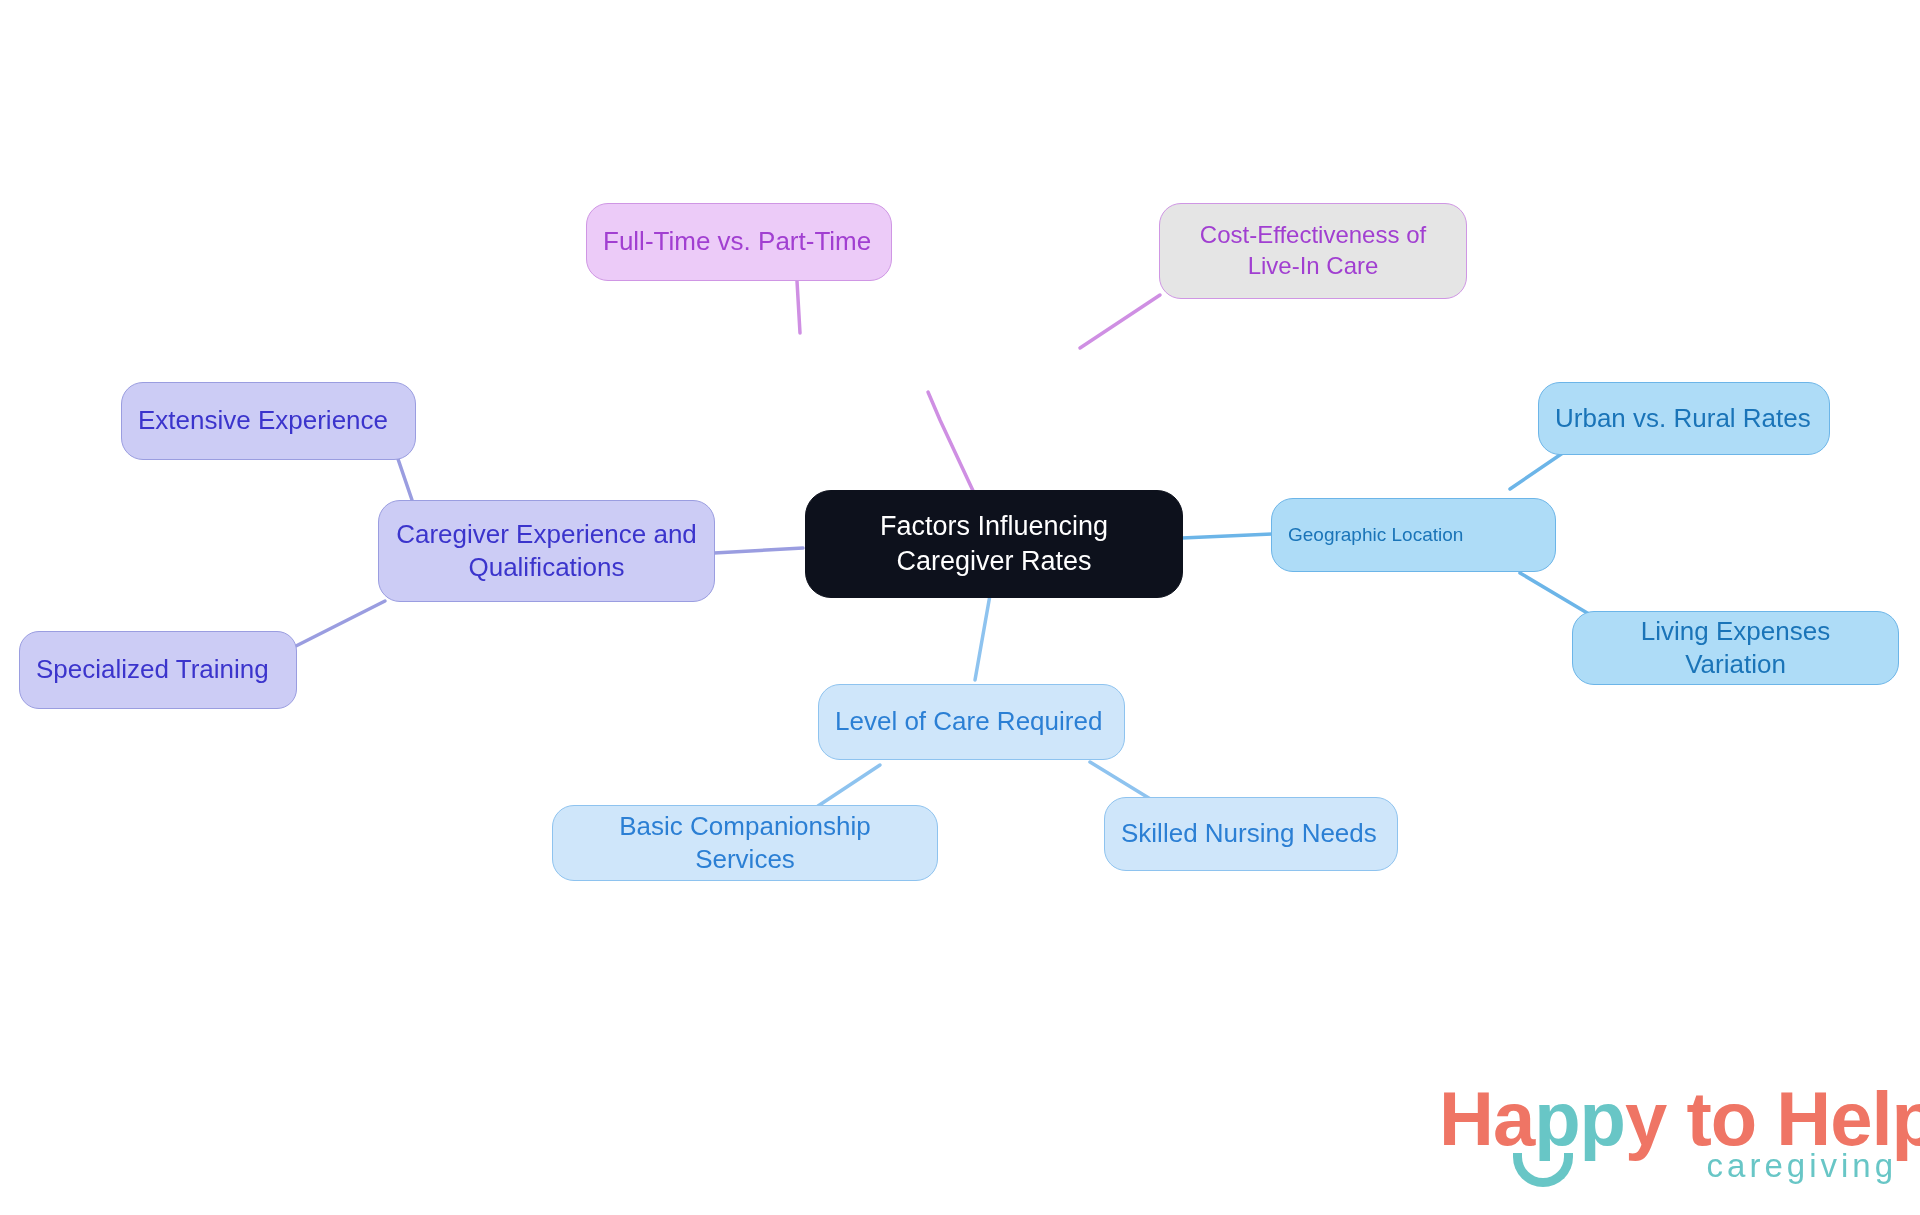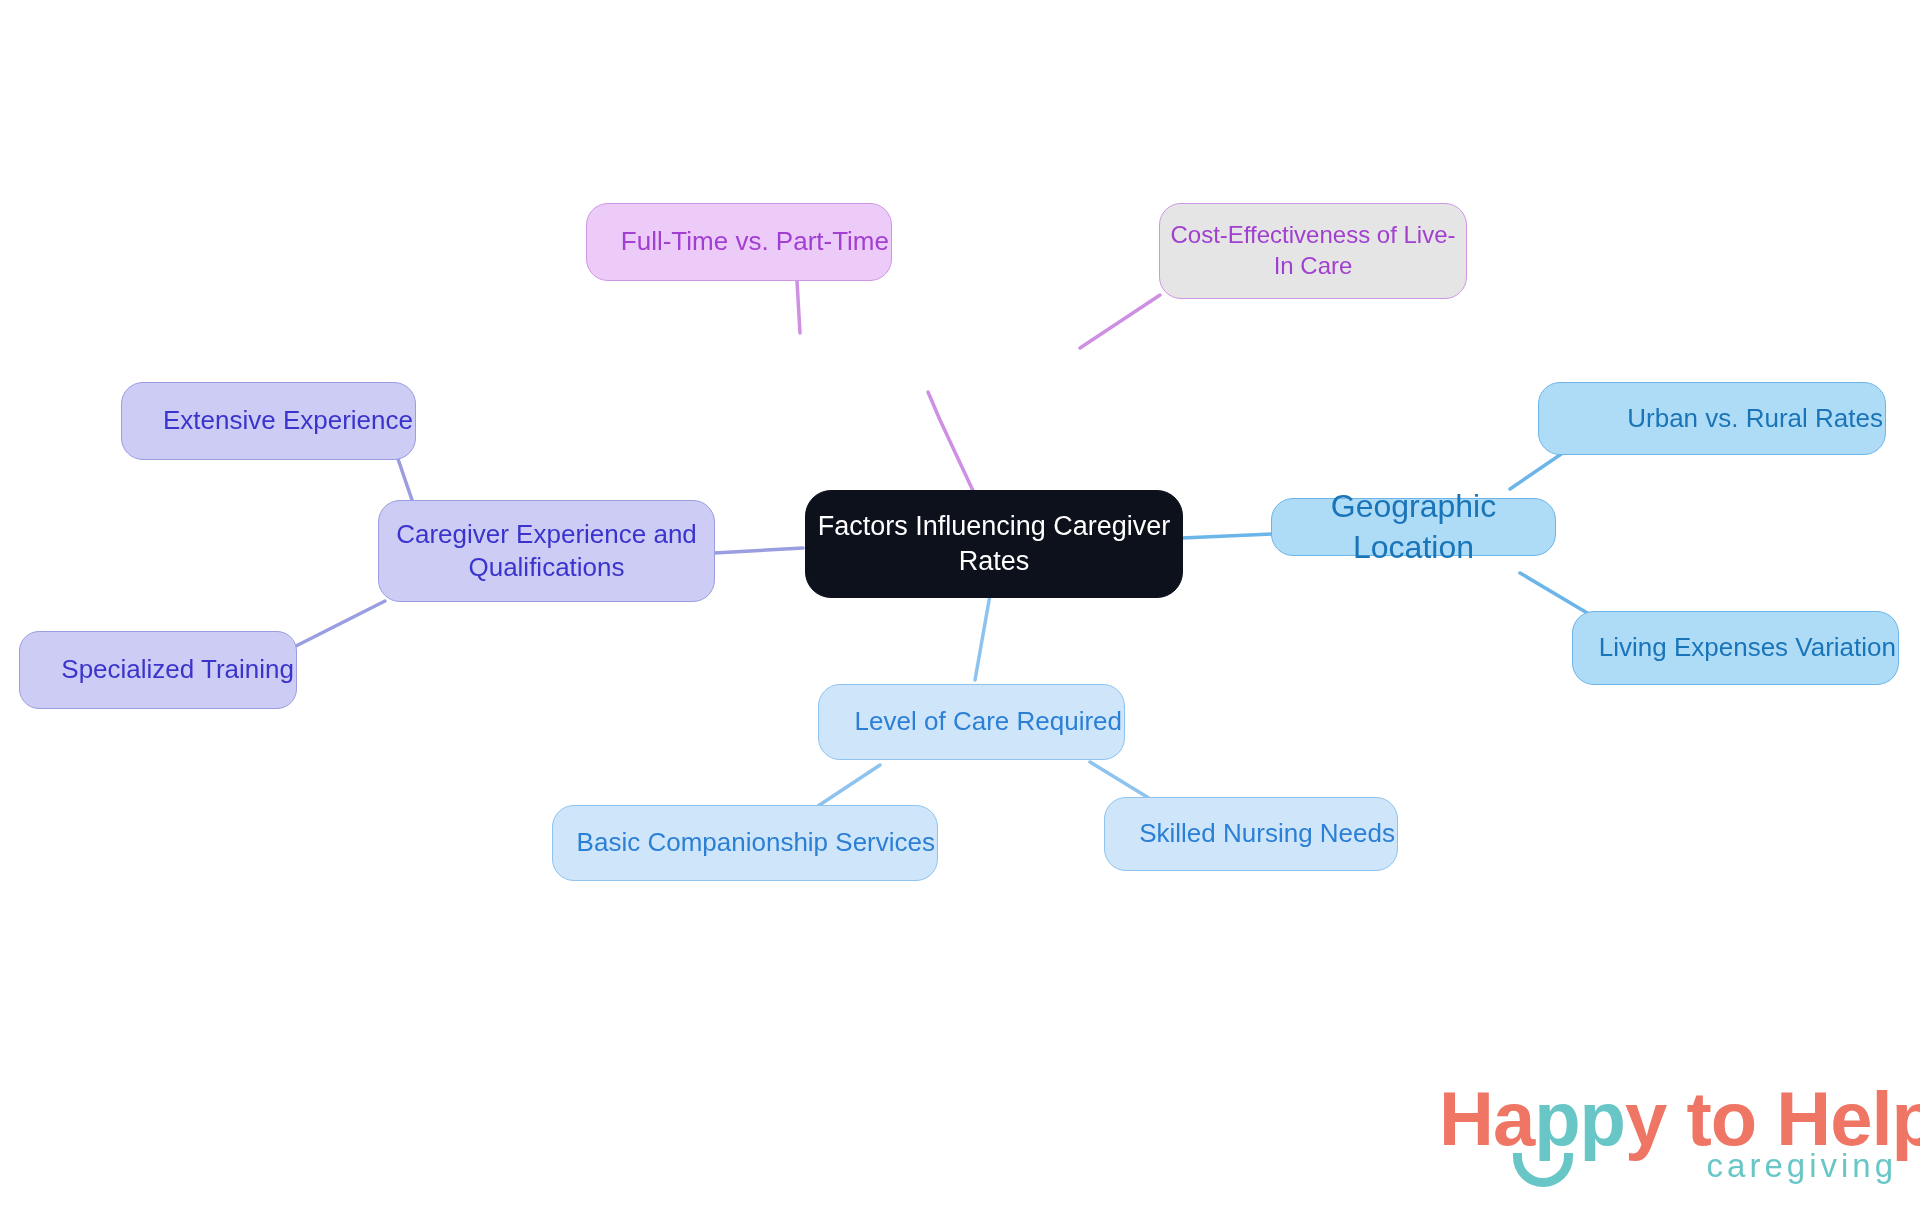--- a/index.html
+++ b/index.html
@@ -19,27 +19,27 @@
   #edges {
     position: absolute;
     left: 0; top: 0;
     width: 1920px; height: 1215px;
     pointer-events: none;
   }
   .node {
     position: absolute;
     display: flex;
     align-items: center;
-    justify-content: flex-end;
+    justify-content: flex-start;
     text-align: center;
     border-radius: 22px;
     border-style: solid;
     border-width: 1.5px;
     line-height: 1.28;
-    padding: 6px 2px;
+    padding: 6px 16px;
     white-space: pre-line;
   }
   .node-root {
     border-radius: 26px;
     border-width: 1px;
     font-weight: 400;
   }
   
   #logo {
     position: absolute;
@@ -127,25 +127,25 @@
   </div>
 
   <div class="node" style="left:378px; top:500px; width:337px; height:102px; background:#ccccf5; border-color:#9a9de0; color:#3b34cc; font-size:26px;">
     <span>Caregiver Experience and Qualifications</span>
   </div>
 
   <div class="node" style="left:19px; top:631px; width:278px; height:78px; background:#ccccf5; border-color:#9a9de0; color:#3b34cc; font-size:26px;border-radius:20px;">
     <span>Specialized Training</span>
   </div>
 
-  <div class="node" style="left:1271px; top:498px; width:285px; height:58px; background:#aedcf7; border-color:#6cb5e8; color:#1a74b8; font-size:32px;">
+  <div class="node" style="left:1271px; top:498px; width:285px; height:74px; background:#aedcf7; border-color:#6cb5e8; color:#1a74b8; font-size:19px;">
     <span>Geographic Location</span>
   </div>
 
-  <div class="node" style="left:1538px; top:382px; width:348px; height:73px; background:#aedcf7; border-color:#6cb5e8; color:#1a74b8; font-size:26px;">
+  <div class="node" style="left:1538px; top:382px; width:292px; height:73px; background:#aedcf7; border-color:#6cb5e8; color:#1a74b8; font-size:26px;">
     <span>Urban vs. Rural Rates</span>
   </div>
 
   <div class="node" style="left:1572px; top:611px; width:327px; height:74px; background:#aedcf7; border-color:#6cb5e8; color:#1a74b8; font-size:26px;">
     <span>Living Expenses Variation</span>
   </div>
 
   <div class="node" style="left:818px; top:684px; width:307px; height:76px; background:#cfe6fa; border-color:#8ec3ef; color:#2b7fd4; font-size:26px;">
     <span>Level of Care Required</span>
   </div>

